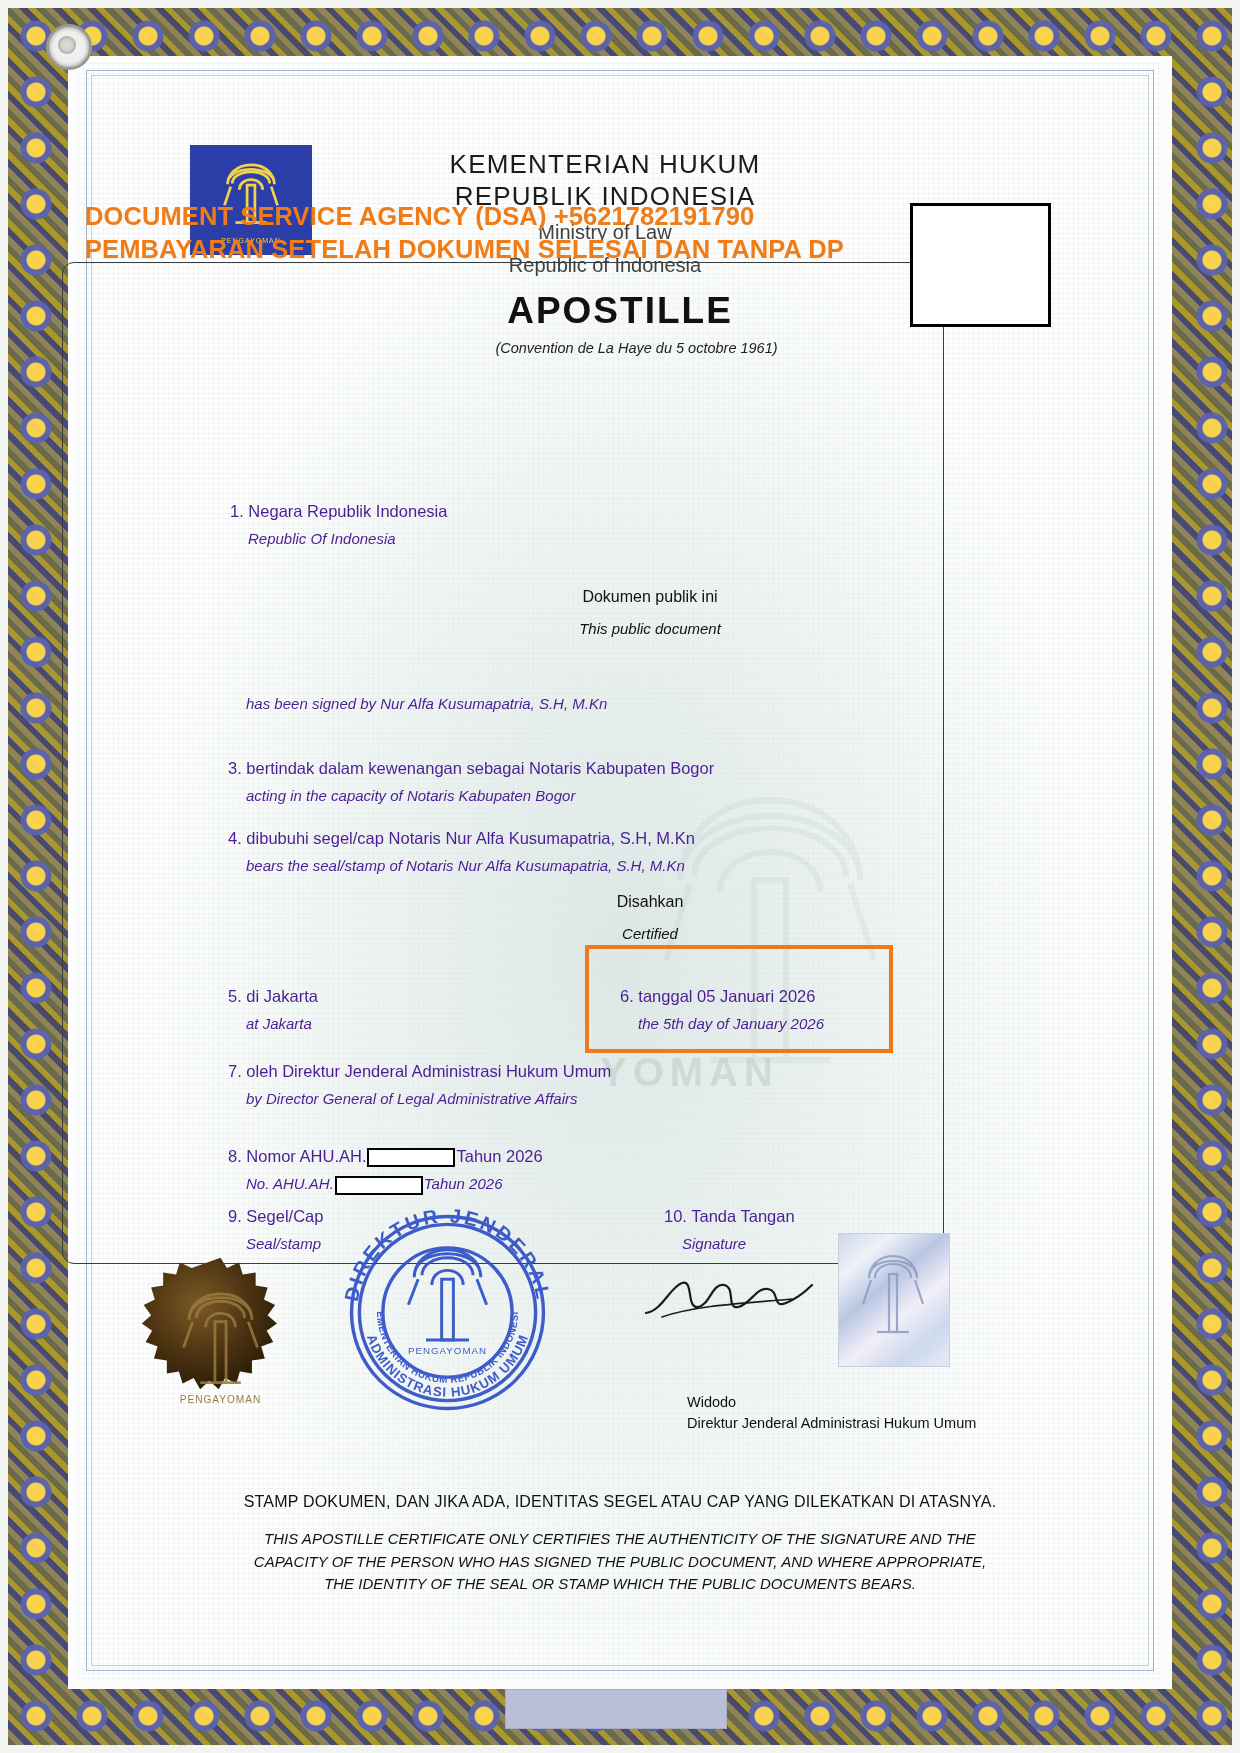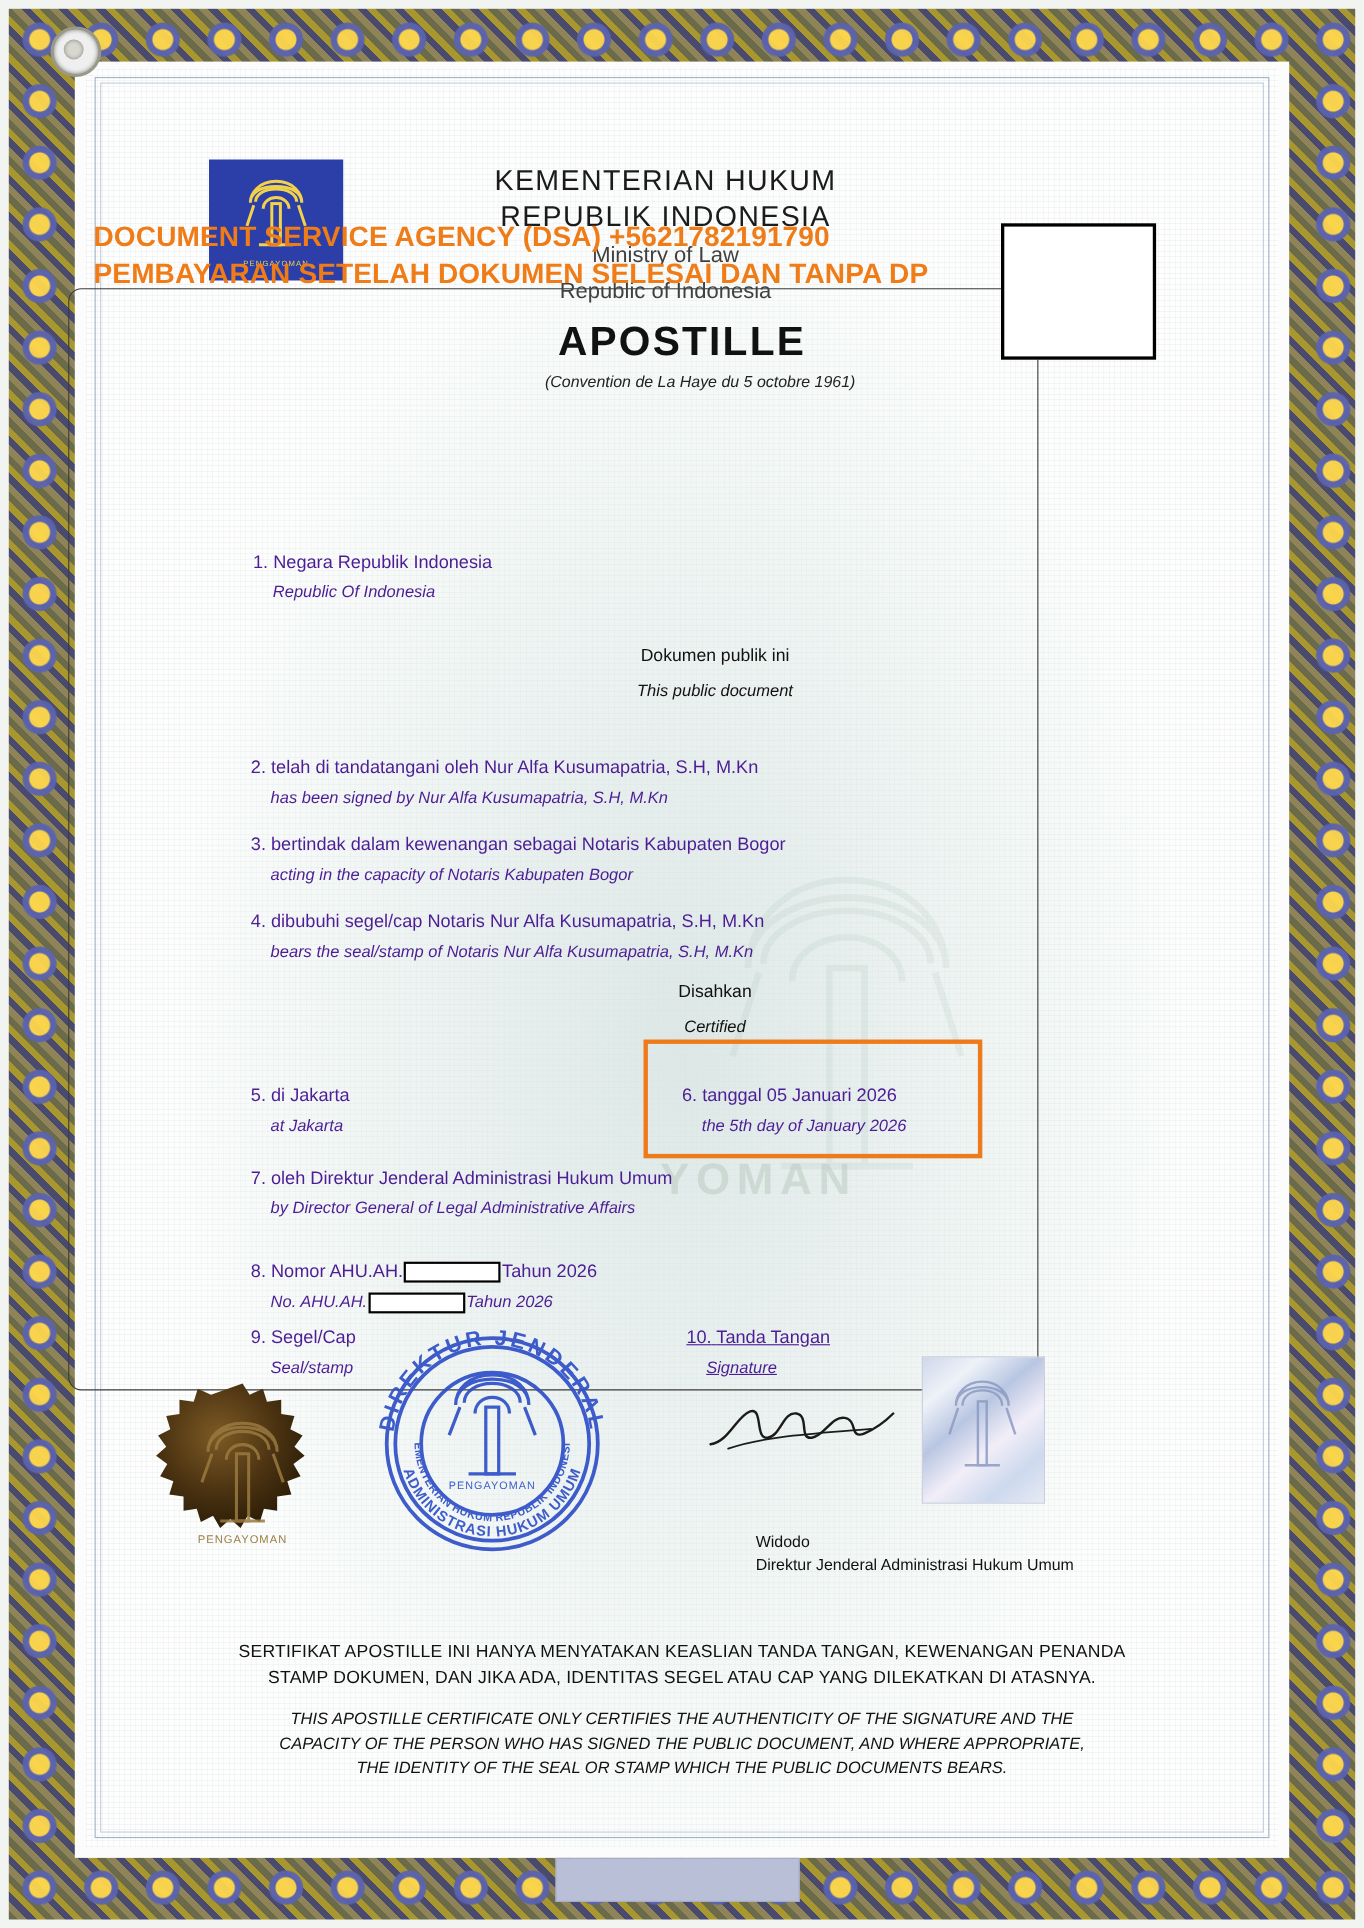--- a/index.html
+++ b/index.html
@@ -399,24 +399,20 @@
     </div>
     <div class="en" style="padding-left:18px;">Republic Of Indonesia</div>
   </div>
 
   <div class="center-block" style="left:430px; top:588px; width:440px;">
     <div class="id">Dokumen publik ini</div>
     <div class="en">This public document</div>
   </div>
 
   <div class="item" style="left:228px; top:687px; width:660px;">
-    <div class="id">
-      <span>2.</span>
-      <span>telah di tandatangani oleh Nur Alfa Kusumapatria, S.H, M.Kn</span>
-    </div>
     <div class="en" style="padding-left:18px;">has been signed by Nur Alfa Kusumapatria, S.H, M.Kn</div>
   </div>
 
   <div class="item" style="left:228px; top:757px; width:680px;">
     <div class="id">
       <span>3.</span>
       <span>bertindak dalam kewenangan sebagai Notaris Kabupaten Bogor</span>
     </div>
     <div class="en" style="padding-left:18px;">acting in the capacity of Notaris Kabupaten Bogor</div>
   </div>
@@ -471,21 +467,21 @@
   </div>
 
   <div class="item" style="left:228px; top:1205px; width:260px;">
     <div class="id">
       <span>9.</span>
       <span>Segel/Cap</span>
     </div>
     <div class="en" style="padding-left:18px;">Seal/stamp</div>
   </div>
 
-  <div class="item" style="left:624px; top:1205px; width:280px;text-decoration:underline;">
+  <div class="item" style="left:664px; top:1205px; width:280px;">
     <div class="id">
       <span>10.</span>
       <span>Tanda Tangan</span>
     </div>
     <div class="en" style="padding-left:18px;">Signature</div>
   </div>
 
   <svg class="wax-seal" viewBox="0 0 200 200">
     <defs>
       <radialGradient id="waxg" cx="42%" cy="36%" r="72%">
@@ -557,21 +553,20 @@
       </g>
     </svg>
   </div>
 
   <div class="signer">
     <div>Widodo</div>
     <div>Direktur Jenderal Administrasi Hukum Umum</div>
   </div>
 
   <div class="footer">
-    <div class="f-id">SERTIFIKAT APOSTILLE INI HANYA MENYATAKAN KEASLIAN TANDA TANGAN, KEWENANGAN PENANDA</div>
     <div class="f-id">STAMP DOKUMEN, DAN JIKA ADA, IDENTITAS SEGEL ATAU CAP YANG DILEKATKAN DI ATASNYA.</div>
     <div class="f-en">THIS APOSTILLE CERTIFICATE ONLY CERTIFIES THE AUTHENTICITY OF THE SIGNATURE AND THE</div>
     <div class="f-en" style="margin-top:0">CAPACITY OF THE PERSON WHO HAS SIGNED THE PUBLIC DOCUMENT, AND WHERE APPROPRIATE,</div>
     <div class="f-en" style="margin-top:0">THE IDENTITY OF THE SEAL OR STAMP WHICH THE PUBLIC DOCUMENTS BEARS.</div>
   </div>
 
   <div class="bottom-strip"></div>
 
 </div>
 

